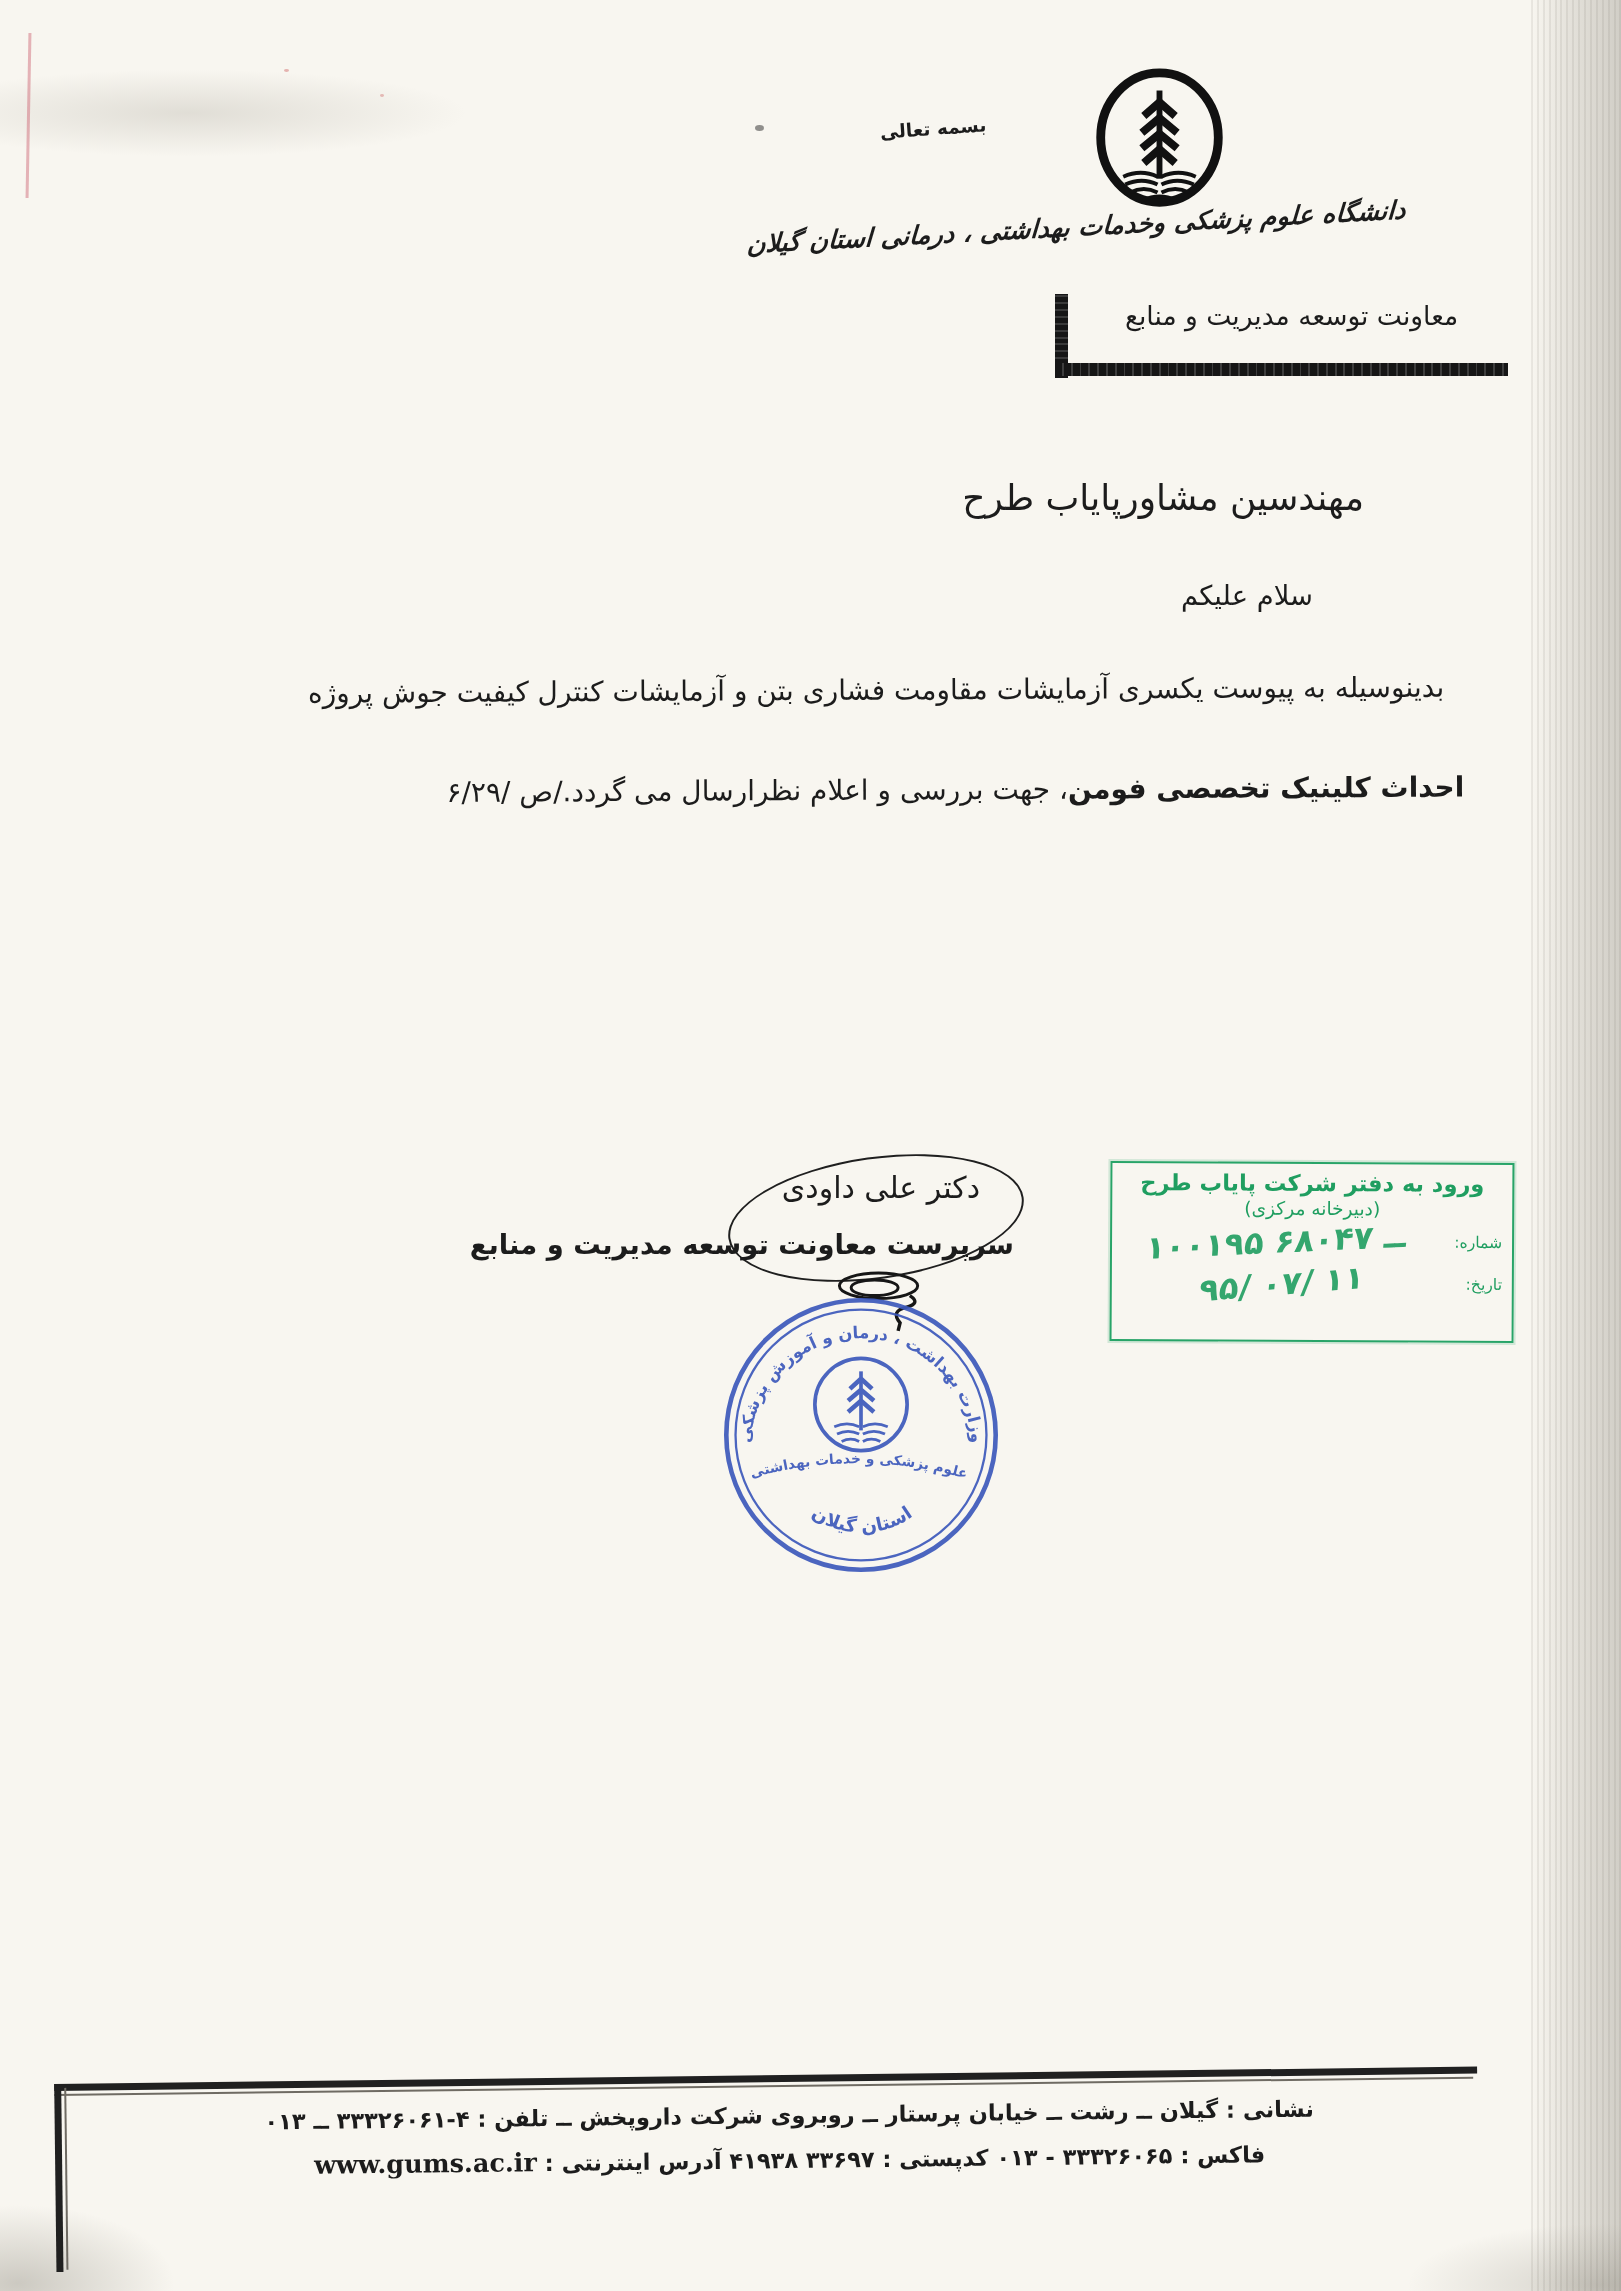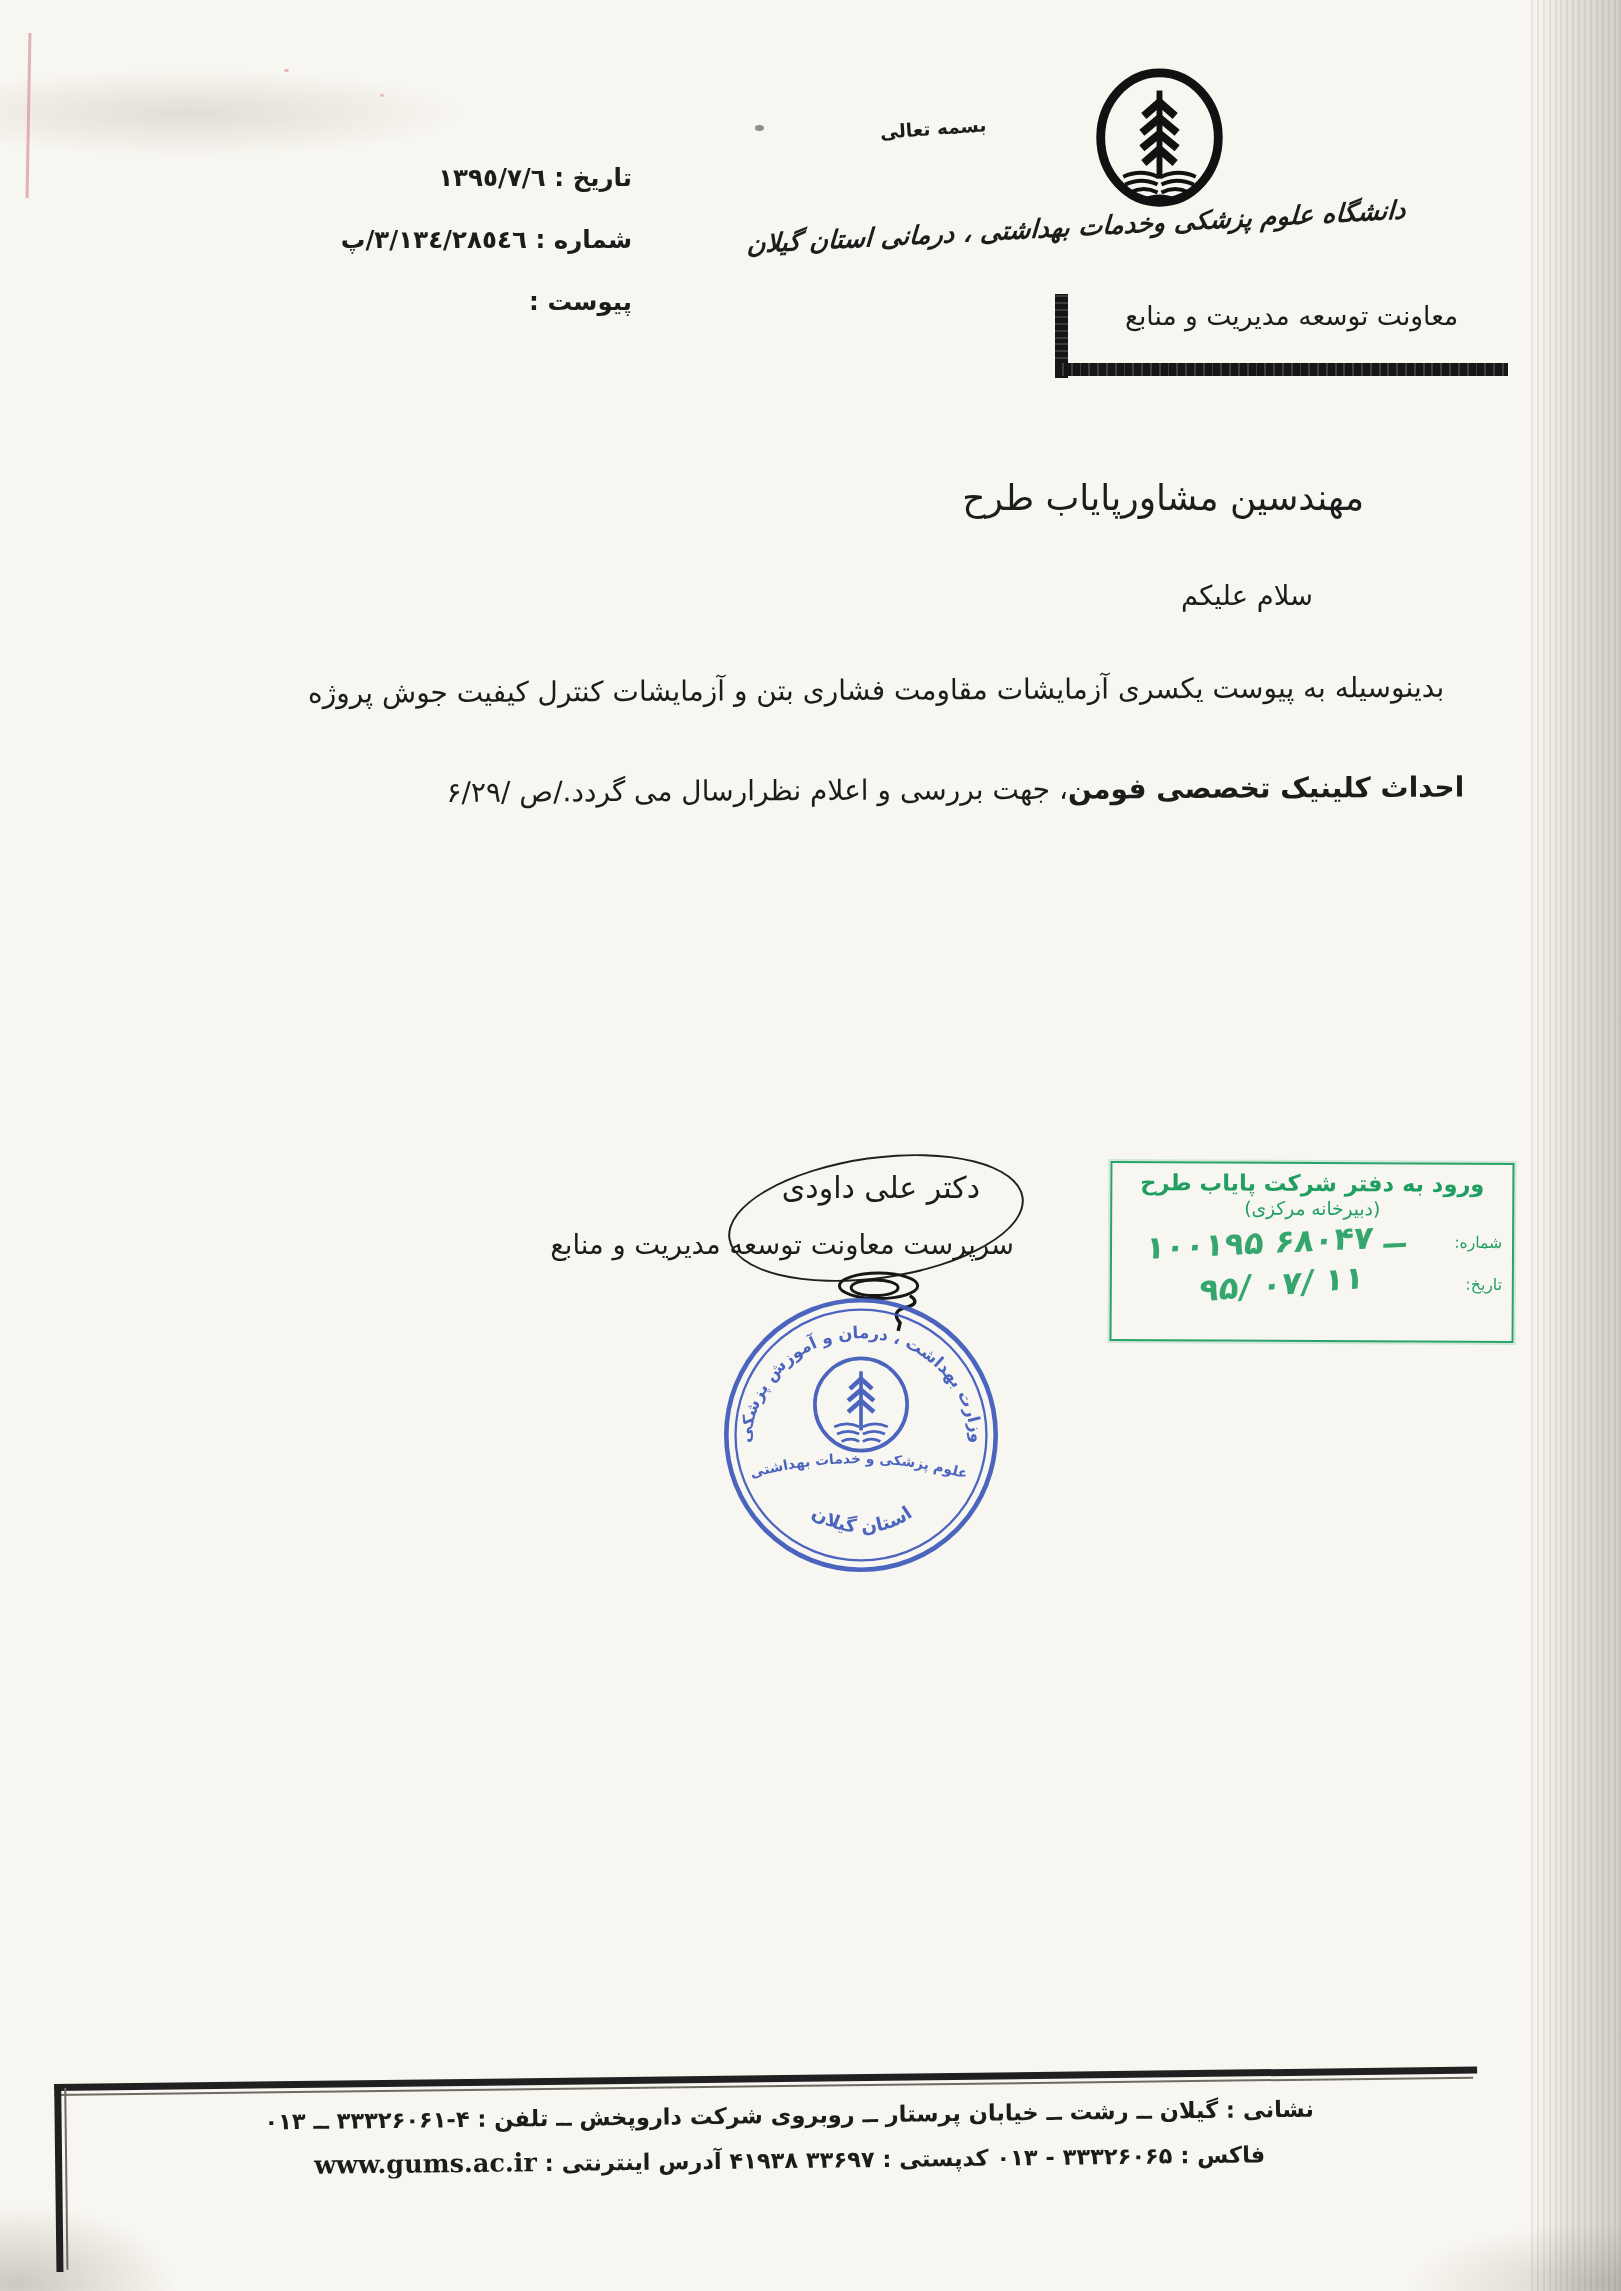--- a/index.html
+++ b/index.html
@@ -50,21 +50,21 @@
   .recipient{position:absolute;right:257px;top:477px;font-size:36px;font-weight:normal;white-space:nowrap;}
   .salutation{position:absolute;right:308px;top:580px;font-size:27.4px;white-space:nowrap;}
   .body-par{position:absolute;left:147px;top:665px;width:1317px;direction:rtl;
     font-size:28px;line-height:51px;transform:rotate(-0.3deg);}
   .body-line1{text-indent:19.6px;white-space:nowrap;}
   .body-line2{margin-top:49px;white-space:nowrap;}
   .b{font-weight:bold;}
 
   
   .sig-name{position:absolute;right:641px;top:1170px;font-size:30px;font-weight:normal;white-space:nowrap;}
-  .sig-title{position:absolute;right:607px;top:1229px;font-size:27.4px;font-weight:normal;white-space:nowrap;}
+  .sig-title{position:absolute;right:607px;top:1229px;font-size:27.4px;font-weight:bold;white-space:nowrap;}
   .sig-ellipse{position:absolute;left:727px;top:1157px;width:294px;height:118px;
     border:2.9px solid #1f1f1f;border-radius:50%;transform:rotate(-8deg);}
   .sig-swirl{position:absolute;left:812px;top:1264px;}
 
   
   .seal{position:absolute;left:718px;top:1292px;opacity:.92;}
 
   
   .stamp{position:absolute;left:1110px;top:1162px;width:404px;height:180px;
     border:2.9px solid #28a468;box-shadow:0 0 0 2px rgba(40,164,104,.18);
@@ -115,25 +115,20 @@
     <path d="M45 132 Q59 125 73 132 M77 132 Q91 125 105 132" fill="none" stroke="#111" stroke-width="4"></path>
     <path d="M58 140 Q75 132 92 140" fill="none" stroke="#111" stroke-width="4"></path>
   </svg>
 
   <div class="uni-name">دانشگاه علوم پزشکی وخدمات بهداشتی ، درمانی استان گیلان</div>
 
   <div class="bracket-v"></div>
   <div class="bracket-h"></div>
   <div class="dept-label">معاونت توسعه مدیریت و منابع</div>
 
-  <div class="meta">
-    <div><span>تاریخ :</span> <span>١٣٩٥/٧/٦</span></div>
-    <div><span>شماره :</span> <span>٣/١٣٤/٢٨٥٤٦/پ</span></div>
-    <div><span>پیوست :</span></div>
-  </div>
 
   <div class="recipient">مهندسین مشاورپایاب طرح</div>
   <div class="salutation">سلام علیکم</div>
 
   <div class="body-par">
     <div class="body-line1">بدینوسیله به پیوست یکسری آزمایشات مقاومت فشاری بتن و آزمایشات کنترل کیفیت جوش پروژه</div>
     <div class="body-line2">
       <span class="b">احداث کلینیک تخصصی فومن</span><span>، جهت بررسی و اعلام نظرارسال می گردد./ص /۶/۲۹</span>
     </div>
   </div>

